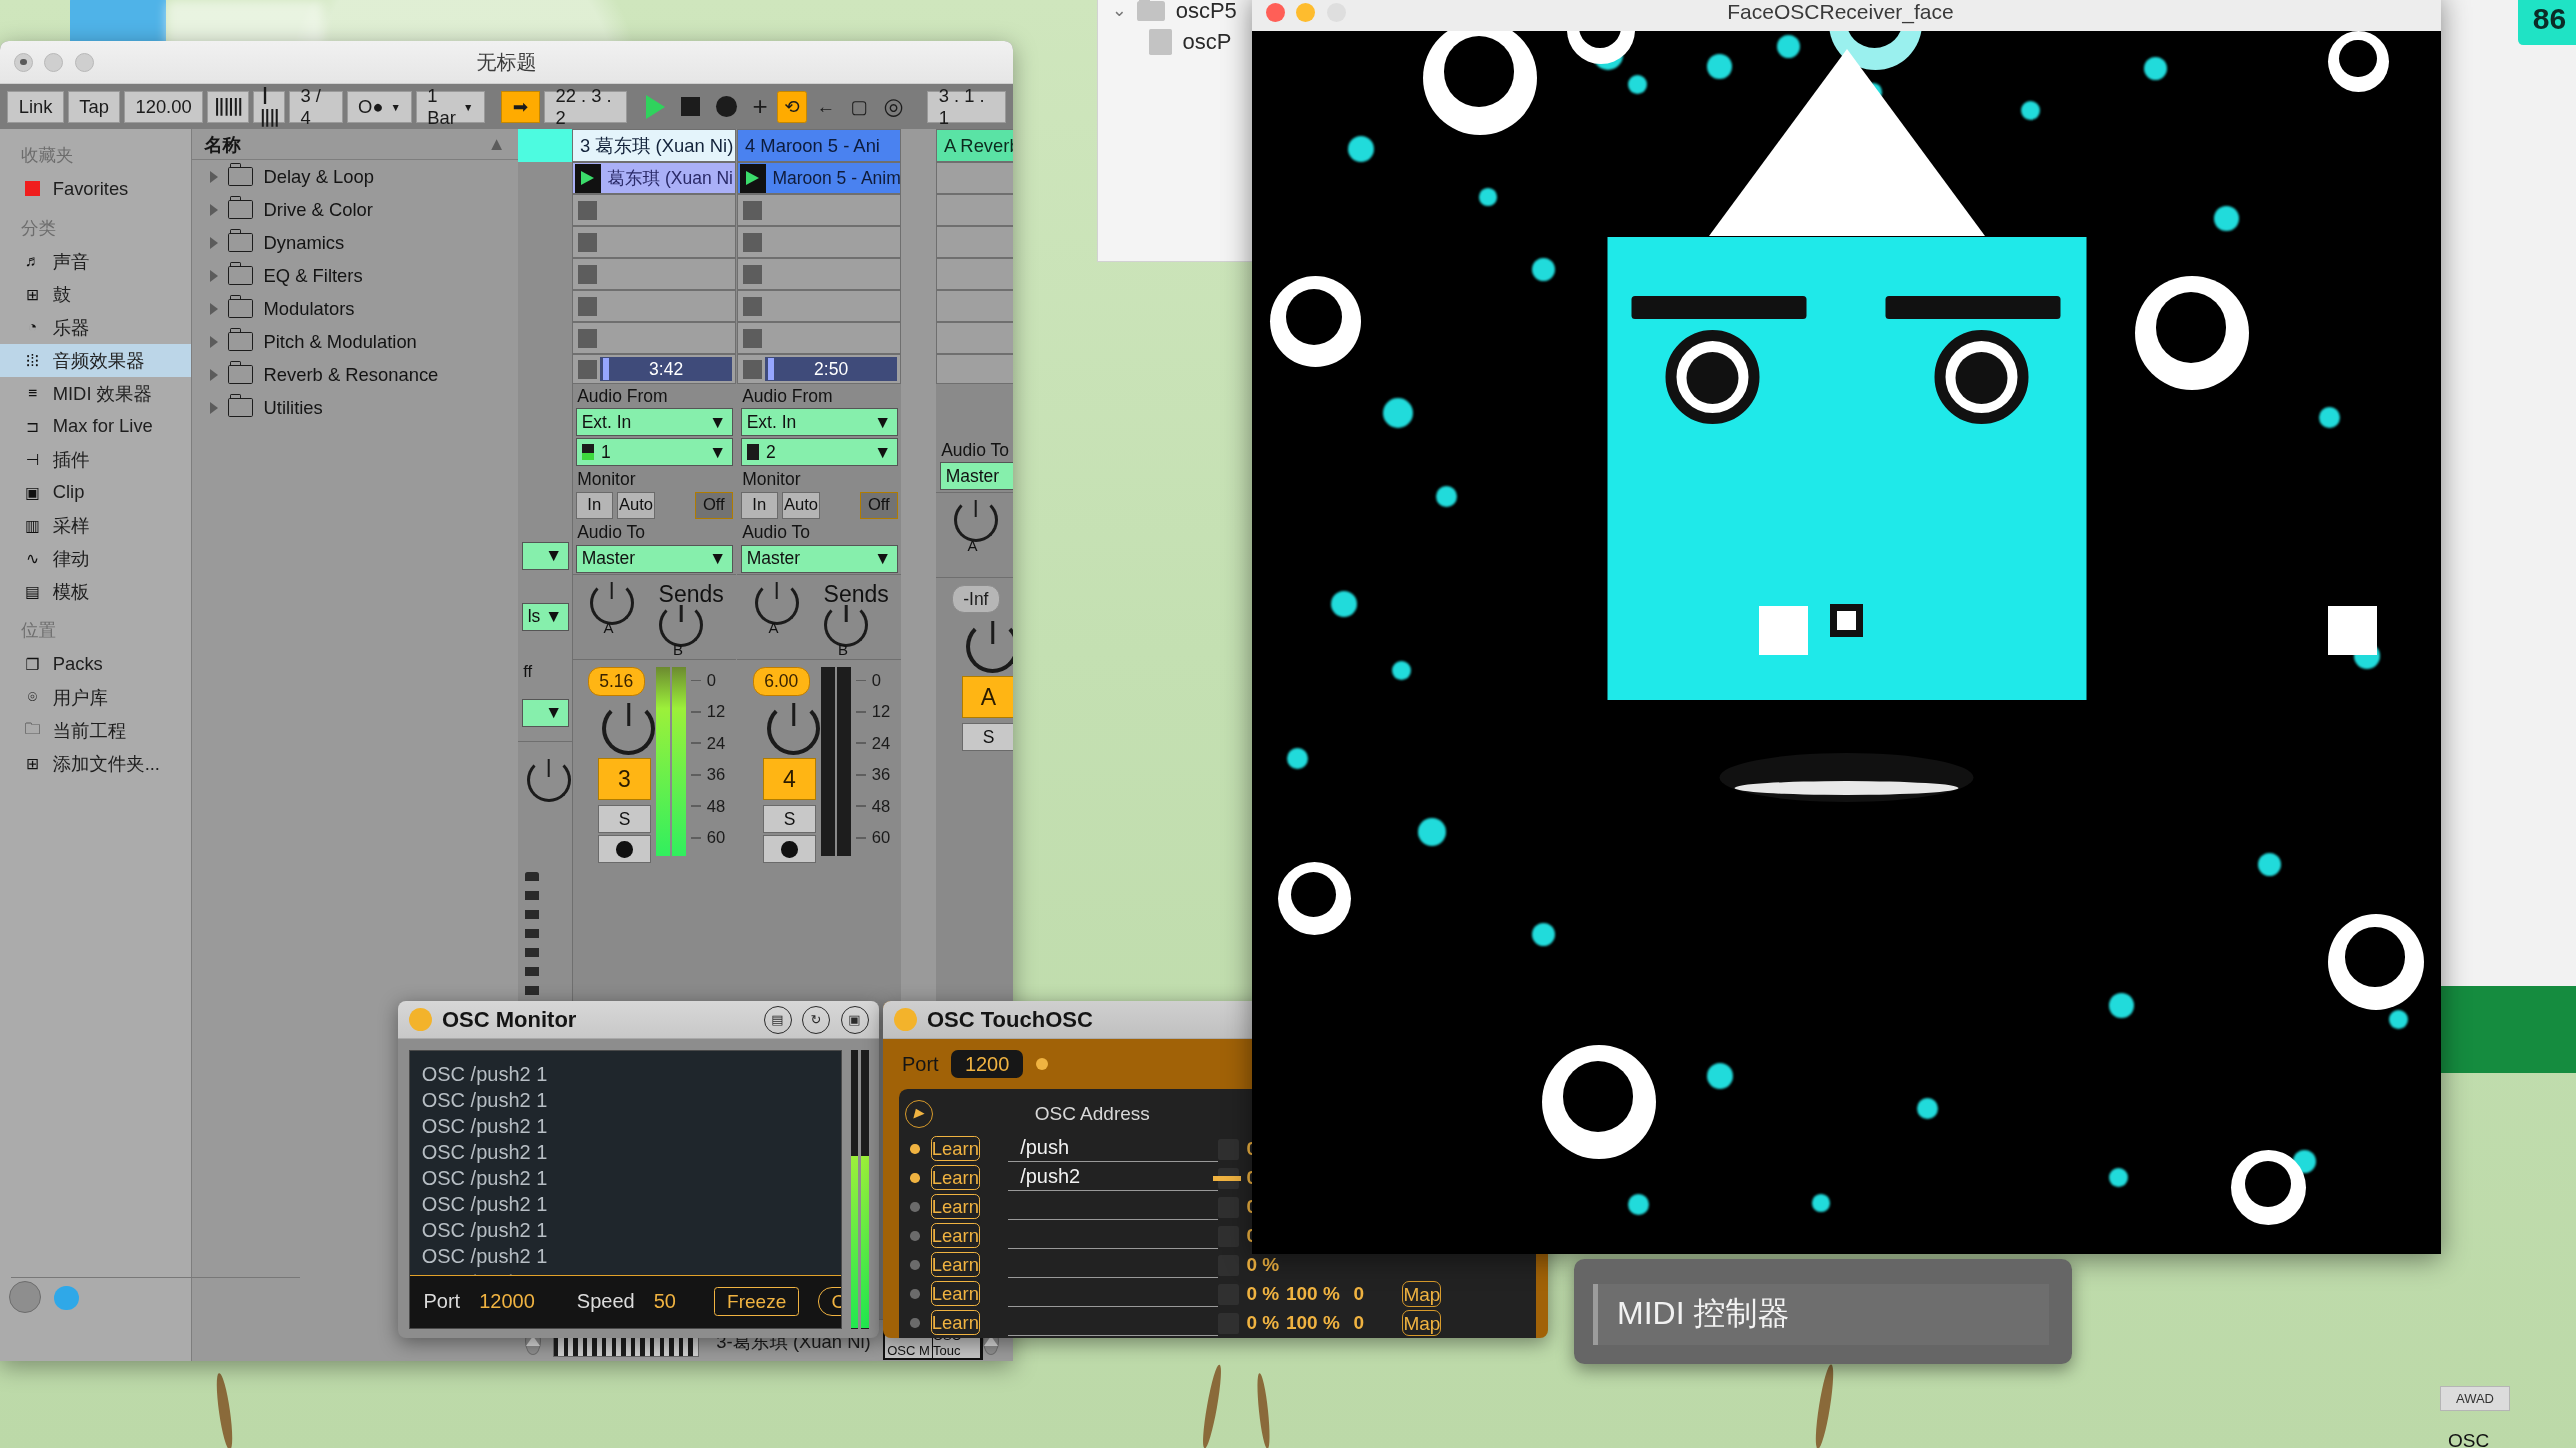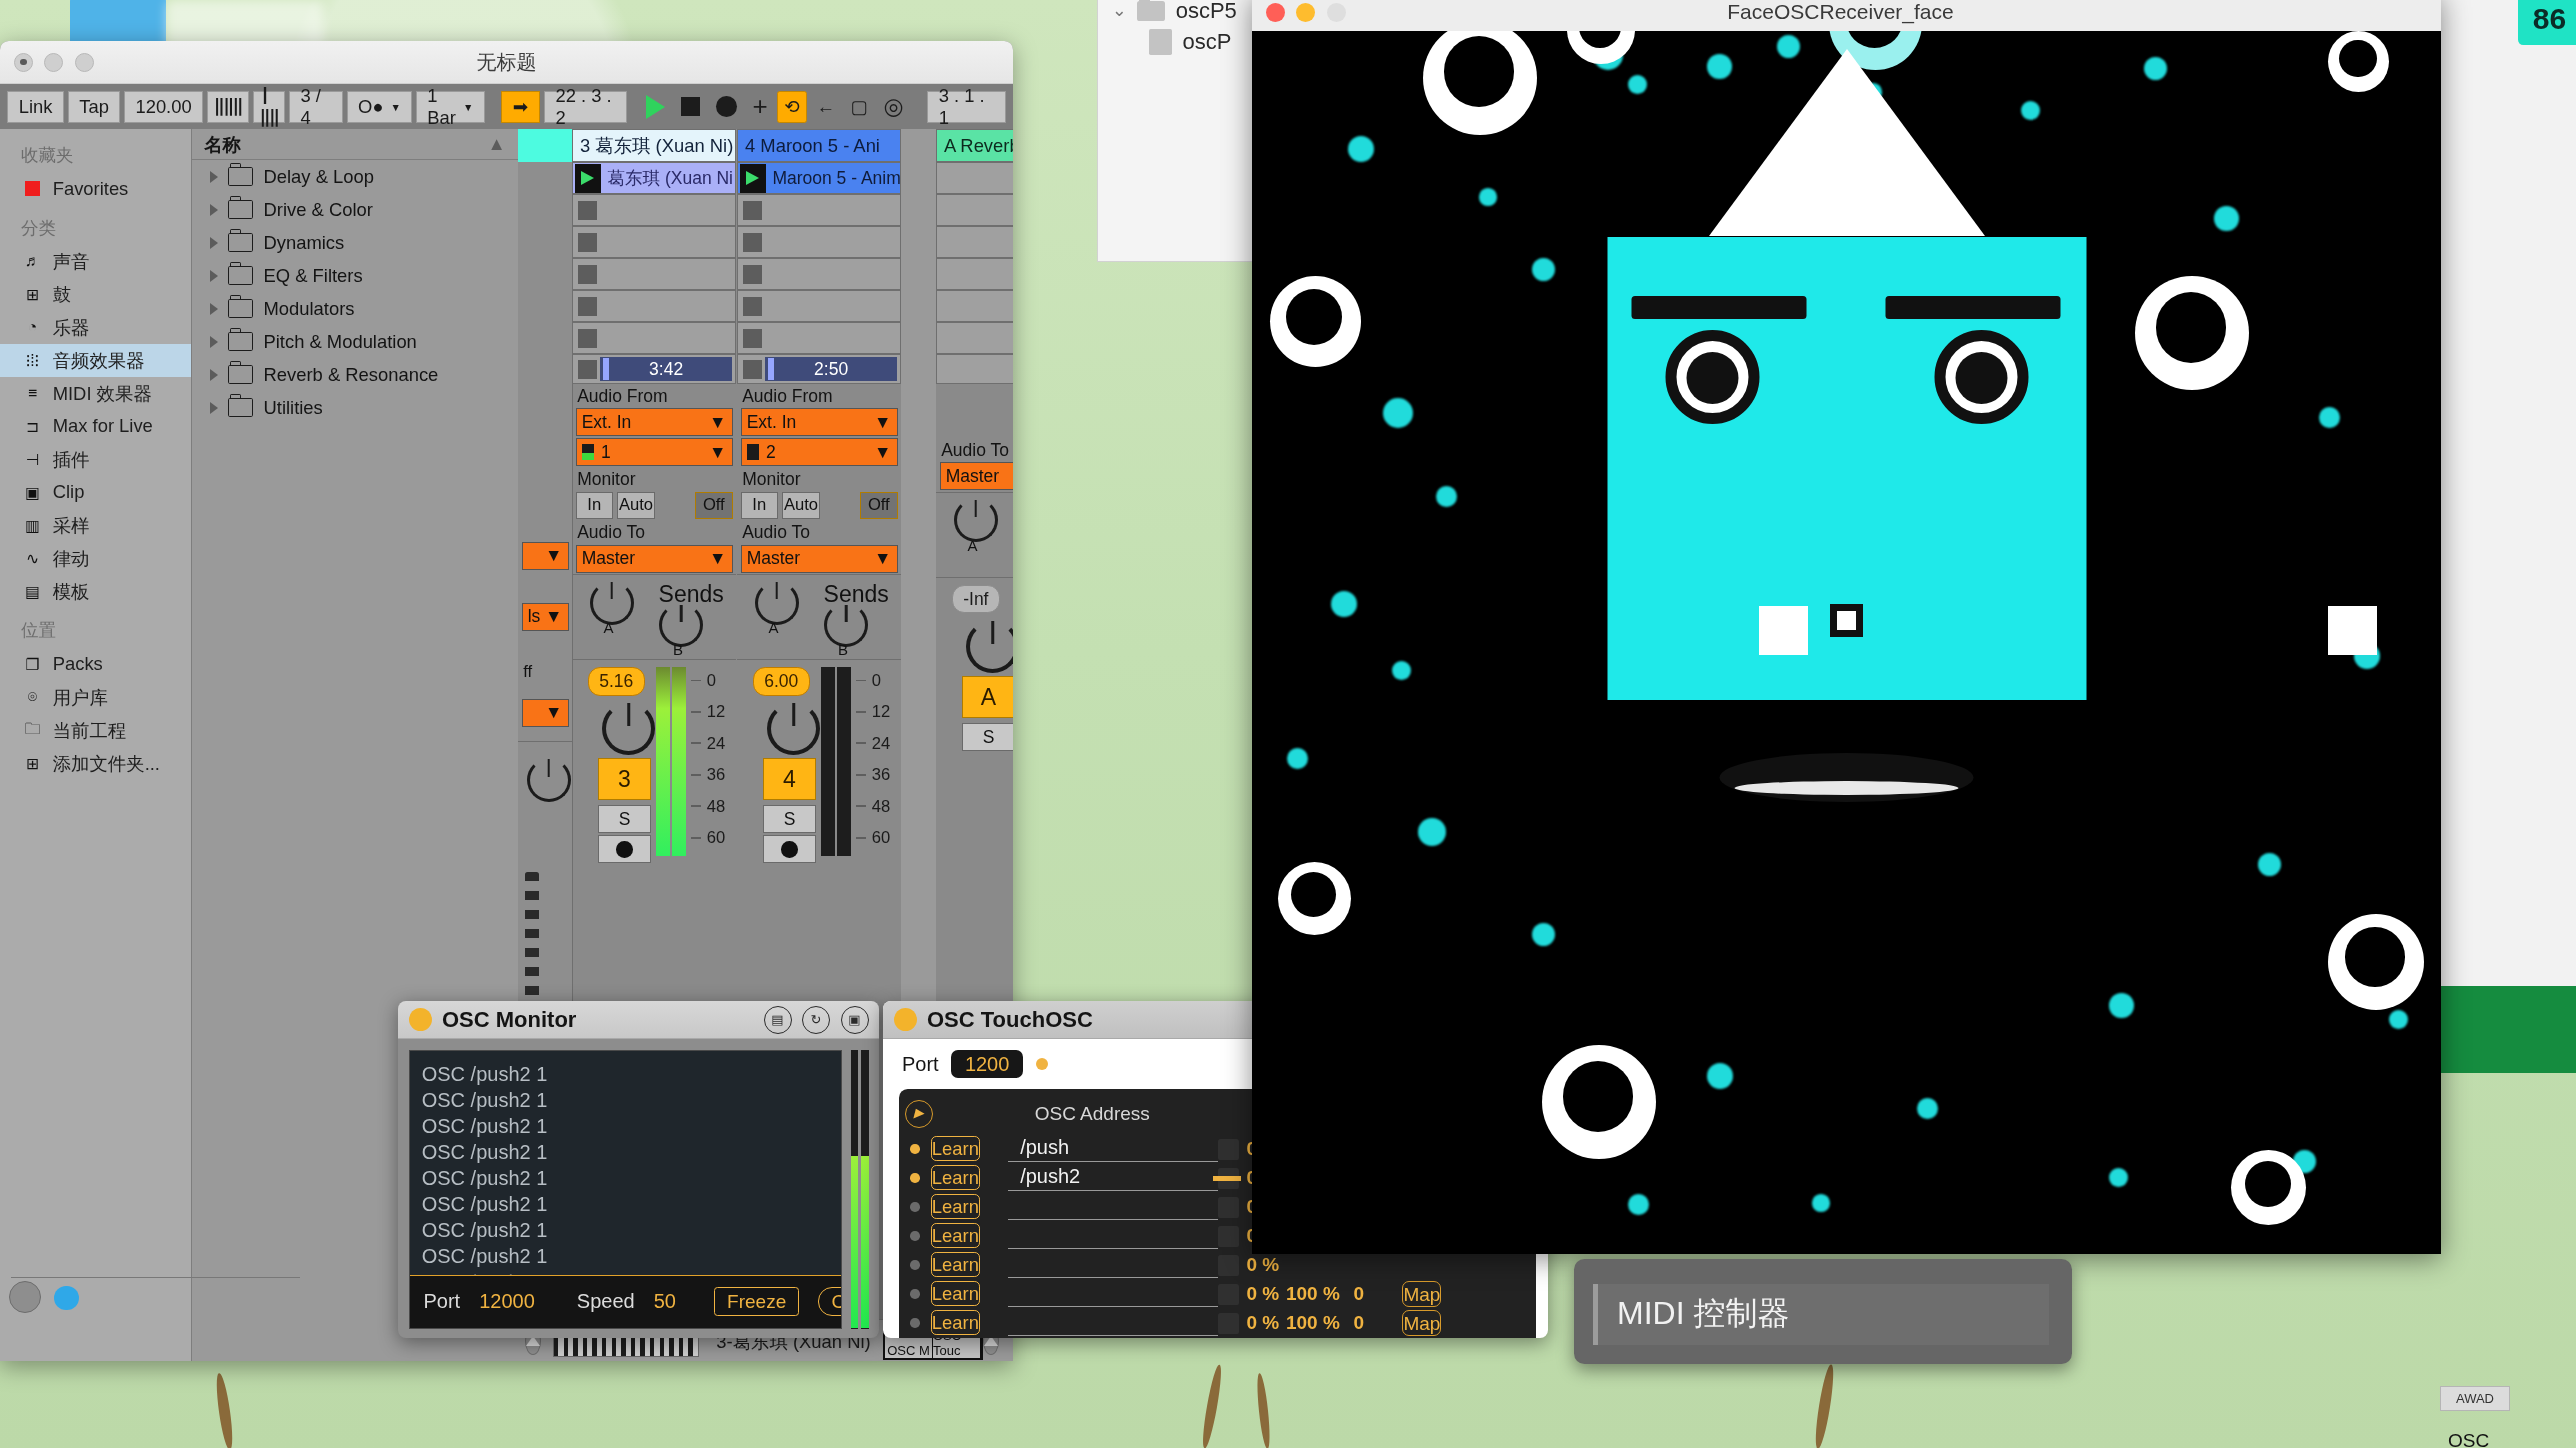--- a/index.html
+++ b/index.html
@@ -72,21 +72,21 @@
   .clip .play i{width:0;height:0;border-left:13px solid #3bdc6b;border-top:7.9px solid transparent;border-bottom:7.9px solid transparent;}
   .clip .ctitle{font-size:17.5px;padding-left:5.2px;overflow:hidden;white-space:nowrap;}
   .slot{height:32px;border:0.9px solid #6f6f6f;box-sizing:border-box;background:#a0a0a0;display:flex;align-items:center;}
   .stopsq{width:19px;height:19px;background:#5d5d5d;margin-left:5.2px;}
   .tlen{height:30px;border:0.9px solid #6f6f6f;box-sizing:border-box;display:flex;align-items:center;background:#a0a0a0;}
   .tlen .sq{width:19px;height:19px;background:#5d5d5d;margin-left:5.2px;}
   .tlen .bar{flex:1;height:24.5px;margin:0 2.6px;background:#3f4b7a;color:#fff;font-size:17.5px;
      display:flex;align-items:center;justify-content:center;position:relative;}
   .tlen .bar:before{content:"";position:absolute;left:3.5px;top:1.7px;bottom:1.7px;width:6.1px;background:#96a6ff;}
   .iorow{font-size:17.5px;color:#131313;padding:1.7px 3.5px 0 5.2px;}
-  .iosel{height:26px;background:#f97316;border:0.9px solid #555;display:flex;align-items:center;
+  .iosel{height:26px;background:#86efac;border:0.9px solid #555;display:flex;align-items:center;
      justify-content:space-between;padding:0 5.2px;font-size:17.5px;color:#111;margin:1.7px 3.5px;}
   .mon{display:flex;gap:4.4px;padding:1.7px 3.5px;}
   .mon div{flex:1;height:24.5px;border:0.9px solid #6a6a6a;background:#b5b5b5;font-size:16.6px;
      display:flex;align-items:center;justify-content:center;color:#111;}
   .mon div.on{background:#737373;border-color:#b07c00;margin-left:36px;}
   .sends{height:84px;border-top:0.9px solid #6f6f6f;position:relative;}
   .sendlbl{position:absolute;right:12.2px;top:5.2px;font-size:23px;color:#111;}
   .knob{position:absolute;width:38px;height:38px;border:3.5px solid #1b1b1b;border-radius:50%;
      border-top-color:transparent;}
   .knob:after{content:"";position:absolute;left:50%;top:-1.7px;width:2.6px;height:17.5px;background:#1b1b1b;transform:translateX(-50%);}
@@ -138,21 +138,21 @@
   #oscmon-foot{height:52px;border-top:1.7px solid #e2a22a;background:#141414;display:flex;align-items:center;
      gap:19px;padding:0 14px;font-size:20px;color:#dcdcdc;}
   #oscmon-foot b{color:#f0b341;font-weight:normal;}
   .pillbtn{border:1.7px solid #f0b341;border-radius:14px;color:#f0b341;padding:2.6px 12.2px;font-size:19px;}
   .pillbtn.sq{border-radius:3.5px;}
   #oscmon-meter{width:17.5px;margin-left:8.7px;display:flex;gap:2.6px;align-items:flex-end;}
   #oscmon-meter span{flex:1;height:100%;background:#1d1d1d;}
   #oscmon-meter span i{display:block;position:relative;top:38%;height:62%;background:linear-gradient(180deg,#9cf03a,#21e84f);}
 
   
-  #touchosc{left:883px;top:1001px;width:665px;height:337px;background:#ffffff;border-radius:7.9px;
+  #touchosc{left:883px;top:1001px;width:665px;height:337px;background:#a16207;border-radius:7.9px;
      box-shadow:0 4.4px 19px rgba(0,0,0,.4);overflow:hidden;}
   #touchosc .maxbar{background:linear-gradient(180deg,#cfcfcf,#c0c0c0);}
   #tosc-port{height:40px;display:flex;align-items:center;gap:12.2px;padding:5.2px 0 0 19px;font-size:20px;color:#151515;}
   #tosc-portval{background:#171717;color:#f0b341;border-radius:7px;padding:2.6px 14px;font-size:20px;}
   .led{width:12.2px;height:12.2px;border-radius:50%;background:#f0b341;}
   .led.dim{background:#6b6b6b;}
   #tosc-grid{margin:5.2px 12.2px 0 15.7px;background:#222;border-radius:8.7px;padding:8.7px 0 8.7px 0;}
   .tosc-head{display:flex;align-items:center;font-size:19px;color:#d8d8d8;padding:1.7px 0 7px 0;}
   .tosc-row{display:flex;align-items:center;height:29px;}
   .c-led{width:40px;display:flex;justify-content:center;}

